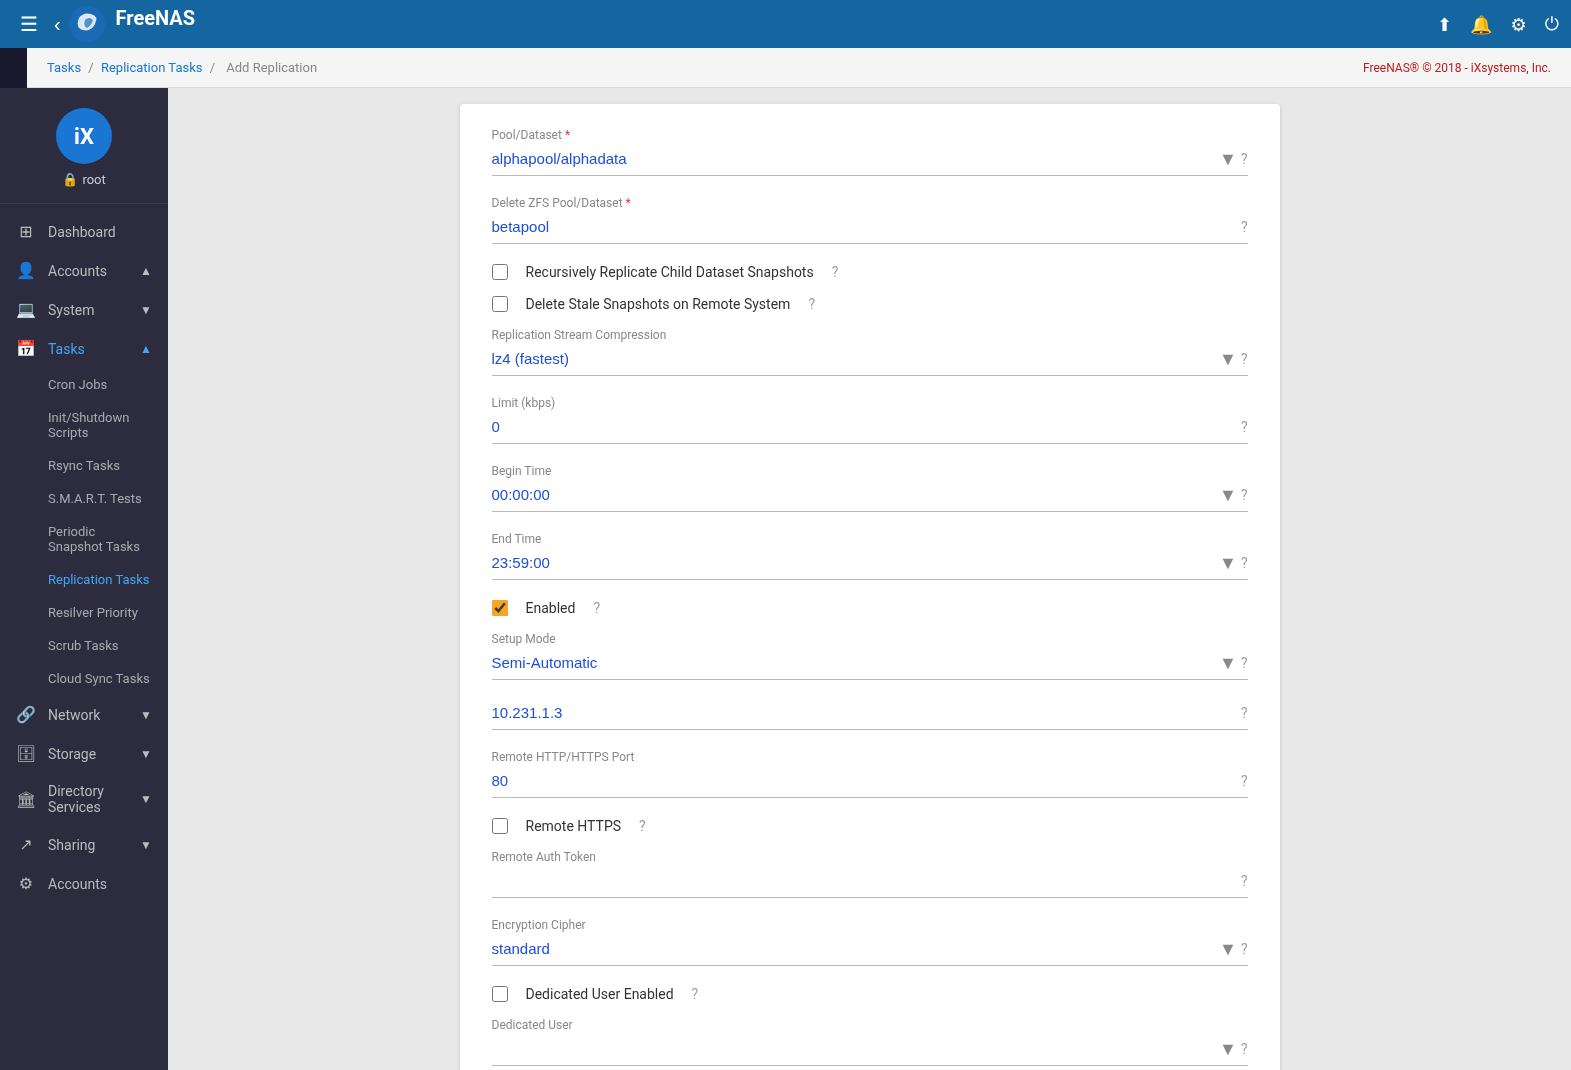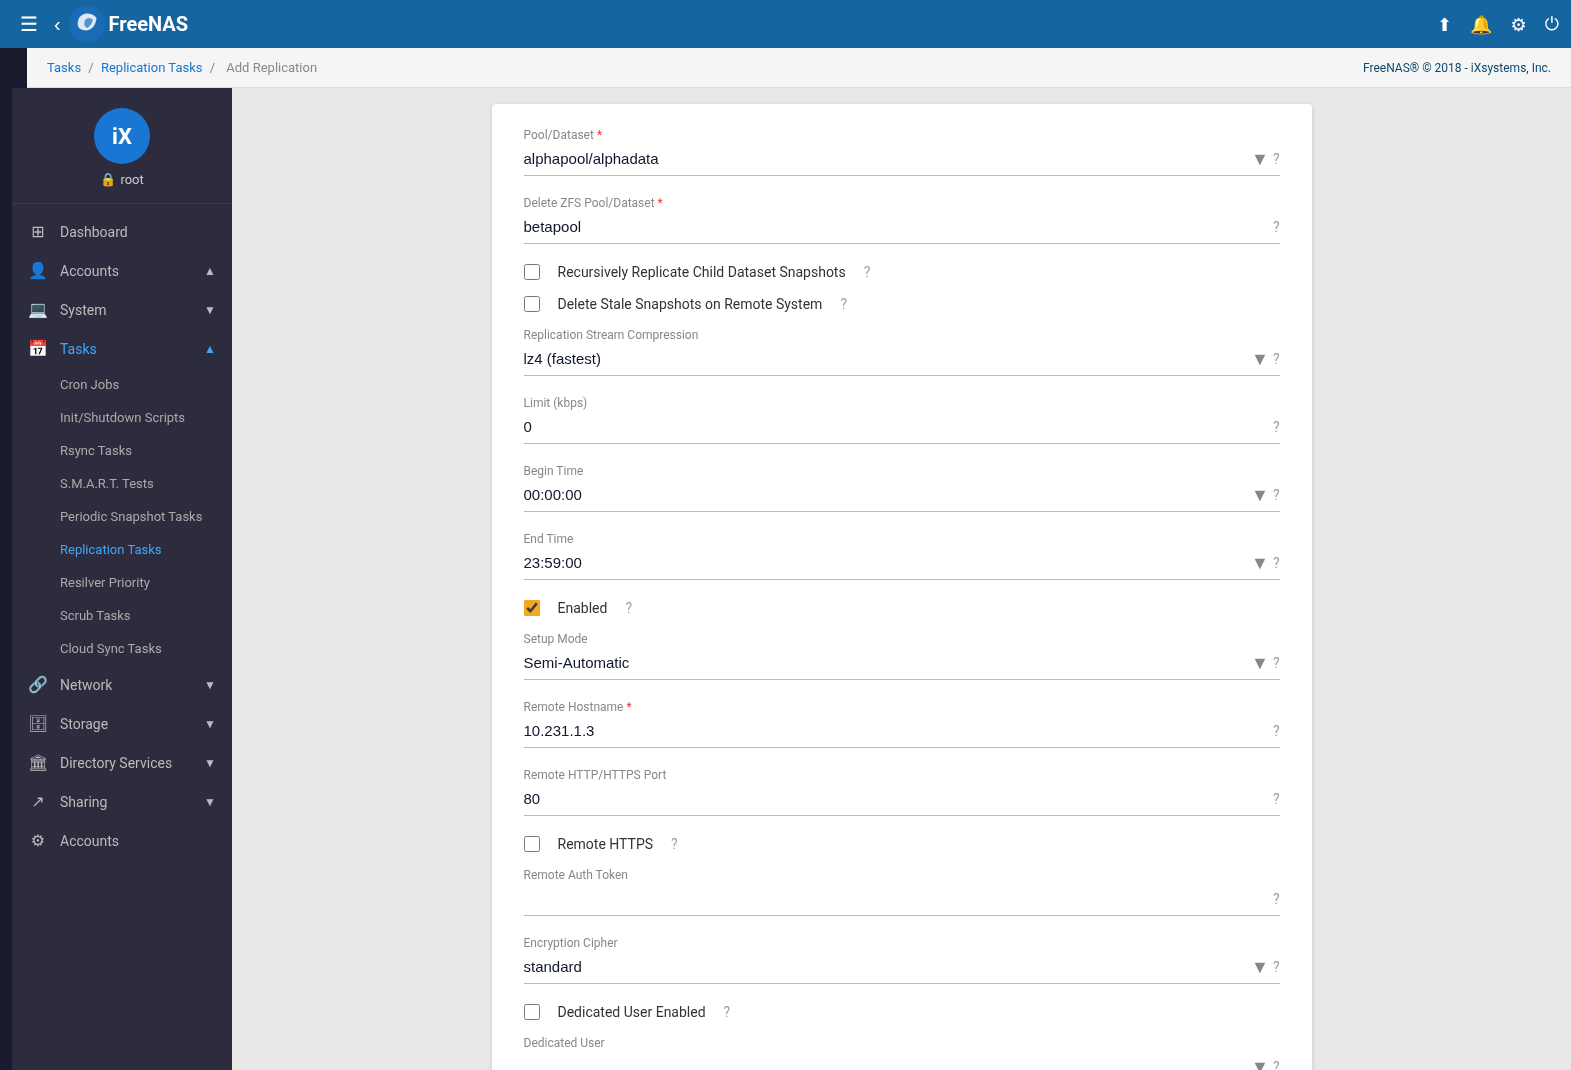--- a/index.html
+++ b/index.html
@@ -10,22 +10,22 @@
       background: #1565a0;
       height: 48px;
       display: flex;
       align-items: center;
       padding: 0 12px;
       flex-shrink: 0;
       z-index: 10;
     }
     .topbar-logo {
       display: flex;
-      align-items: center;
-      gap: 4px;
+      align-items: flex-start;
+      gap: 11px;
       color: white;
       font-size: 20px;
       font-weight: bold;
       margin-right: 16px;
     }
     .topbar-logo svg { width: 36px; height: 36px; }
     .topbar-icons {
       margin-left: auto;
       display: flex;
       align-items: center;
@@ -46,38 +46,37 @@
       align-items: center;
       padding: 16px 20px;
       flex-shrink: 0;
       color: #555;
       font-size: 13px;
       justify-content: space-between;
       margin-left: 27px;
     }
     .breadcrumb-bar a { color: #1976d2; text-decoration: none; }
     .breadcrumb-bar span { color: #888; margin: 0 4px; }
-    .breadcrumb-right { color: #0c4a6e; font-size: 12px; }
+    .breadcrumb-right { color: #b91c1c; font-size: 12px; }
 
     
     .layout {
       display: flex;
       flex: 1;
       overflow: hidden;
     }
 
     
     .sidebar {
-      width: 220px;
+      width: 168px;
       background: #2c2c3e;
       flex-shrink: 0;
       overflow-y: auto;
       display: flex;
       flex-direction: column;
-      margin-left: 12px;
     }
     .sidebar::-webkit-scrollbar { width: 4px; }
     .sidebar::-webkit-scrollbar-track { background: #2c2c3e; }
     .sidebar::-webkit-scrollbar-thumb { background: #555; }
 
     .user-section {
       padding: 20px 0 16px;
       display: flex;
       flex-direction: column;
       align-items: center;
@@ -157,21 +156,21 @@
       display: flex;
       align-items: center;
       border-bottom: 1px solid #bbb;
       padding-bottom: 4px;
     }
     .field-row input, .field-row select {
       flex: 1;
       border: none;
       outline: none;
       font-size: 15px;
-      color: #0f172a;
+      color: #1d4ed8;
       background: transparent;
       padding: 4px 0;
     }
     .field-row select { appearance: none; cursor: pointer; }
     .field-row .dropdown-arrow {
       color: #888; font-size: 18px; cursor: pointer; margin-right: 4px;
     }
     .field-row .help-icon {
       color: #9e9e9e; font-size: 14px; cursor: pointer; flex-shrink: 0;
     }
@@ -407,24 +406,20 @@
           <select>
             <option>Semi-Automatic</option>
             <option>Manual</option>
           </select>
           <span class="dropdown-arrow">▼</span>
           <span class="help-icon">?</span>
         </div>
       </div>
 
       <div class="form-field">
-        <label>
-          <span>Remote Hostname</span>
-          <span class="required"> *</span>
-        </label>
         <div class="field-row">
           <input type="text" value="10.231.1.3" style="">
           <span class="help-icon">?</span>
         </div>
       </div>
 
       <div class="form-field">
         <label>Remote HTTP/HTTPS Port</label>
         <div class="field-row">
           <input type="text" value="80" style="">

